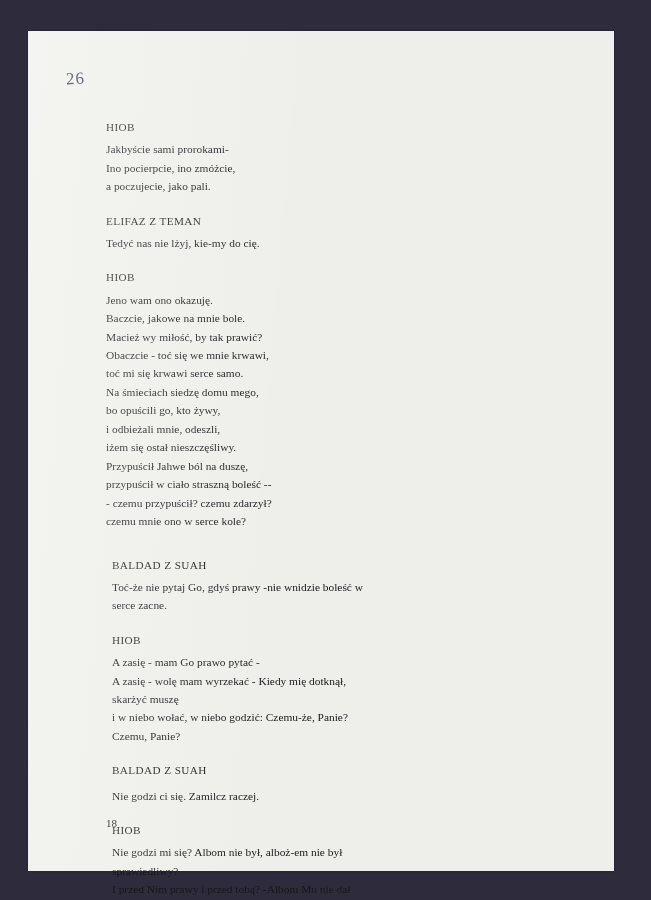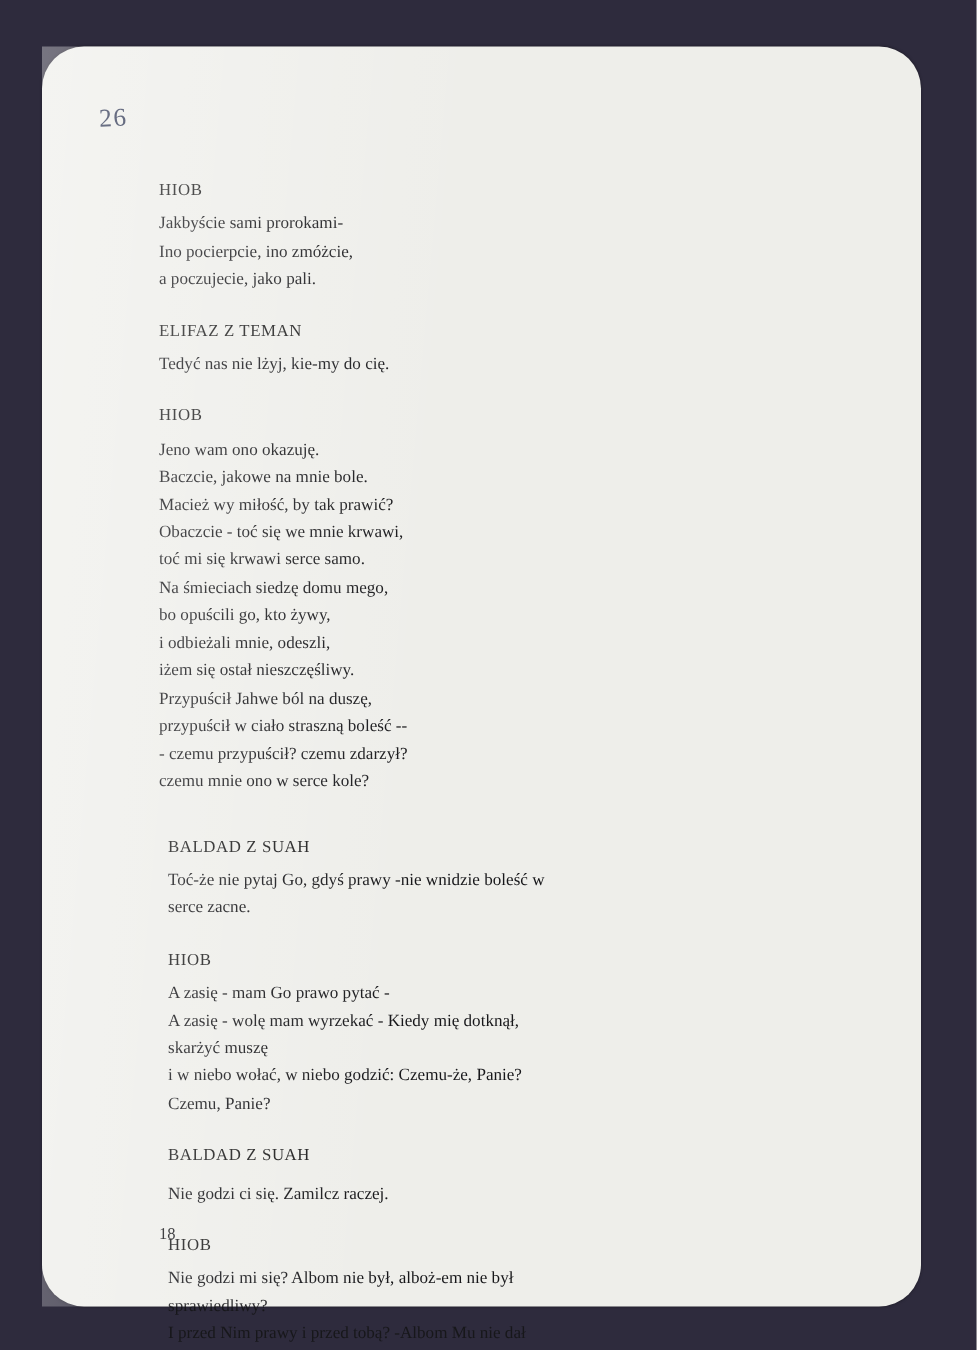--- a/index.html
+++ b/index.html
@@ -19,21 +19,20 @@
     height: 900px;
   }
   .page-sheet {
     position: absolute;
     left: 28px;
     top: 31px;
     width: 586px;
     height: 840px;
     background: #eeeeea;
     box-shadow: 0 0 2px rgba(0,0,0,0.35);
-    border-radius: 28px;
   }
   .page-sheet::after {
     content: "";
     position: absolute;
     left: 0;
     top: 0;
     right: 0;
     bottom: 0;
     background: linear-gradient(95deg, rgba(255,255,255,0.35), rgba(240,240,234,0) 45%);
     pointer-events: none;

